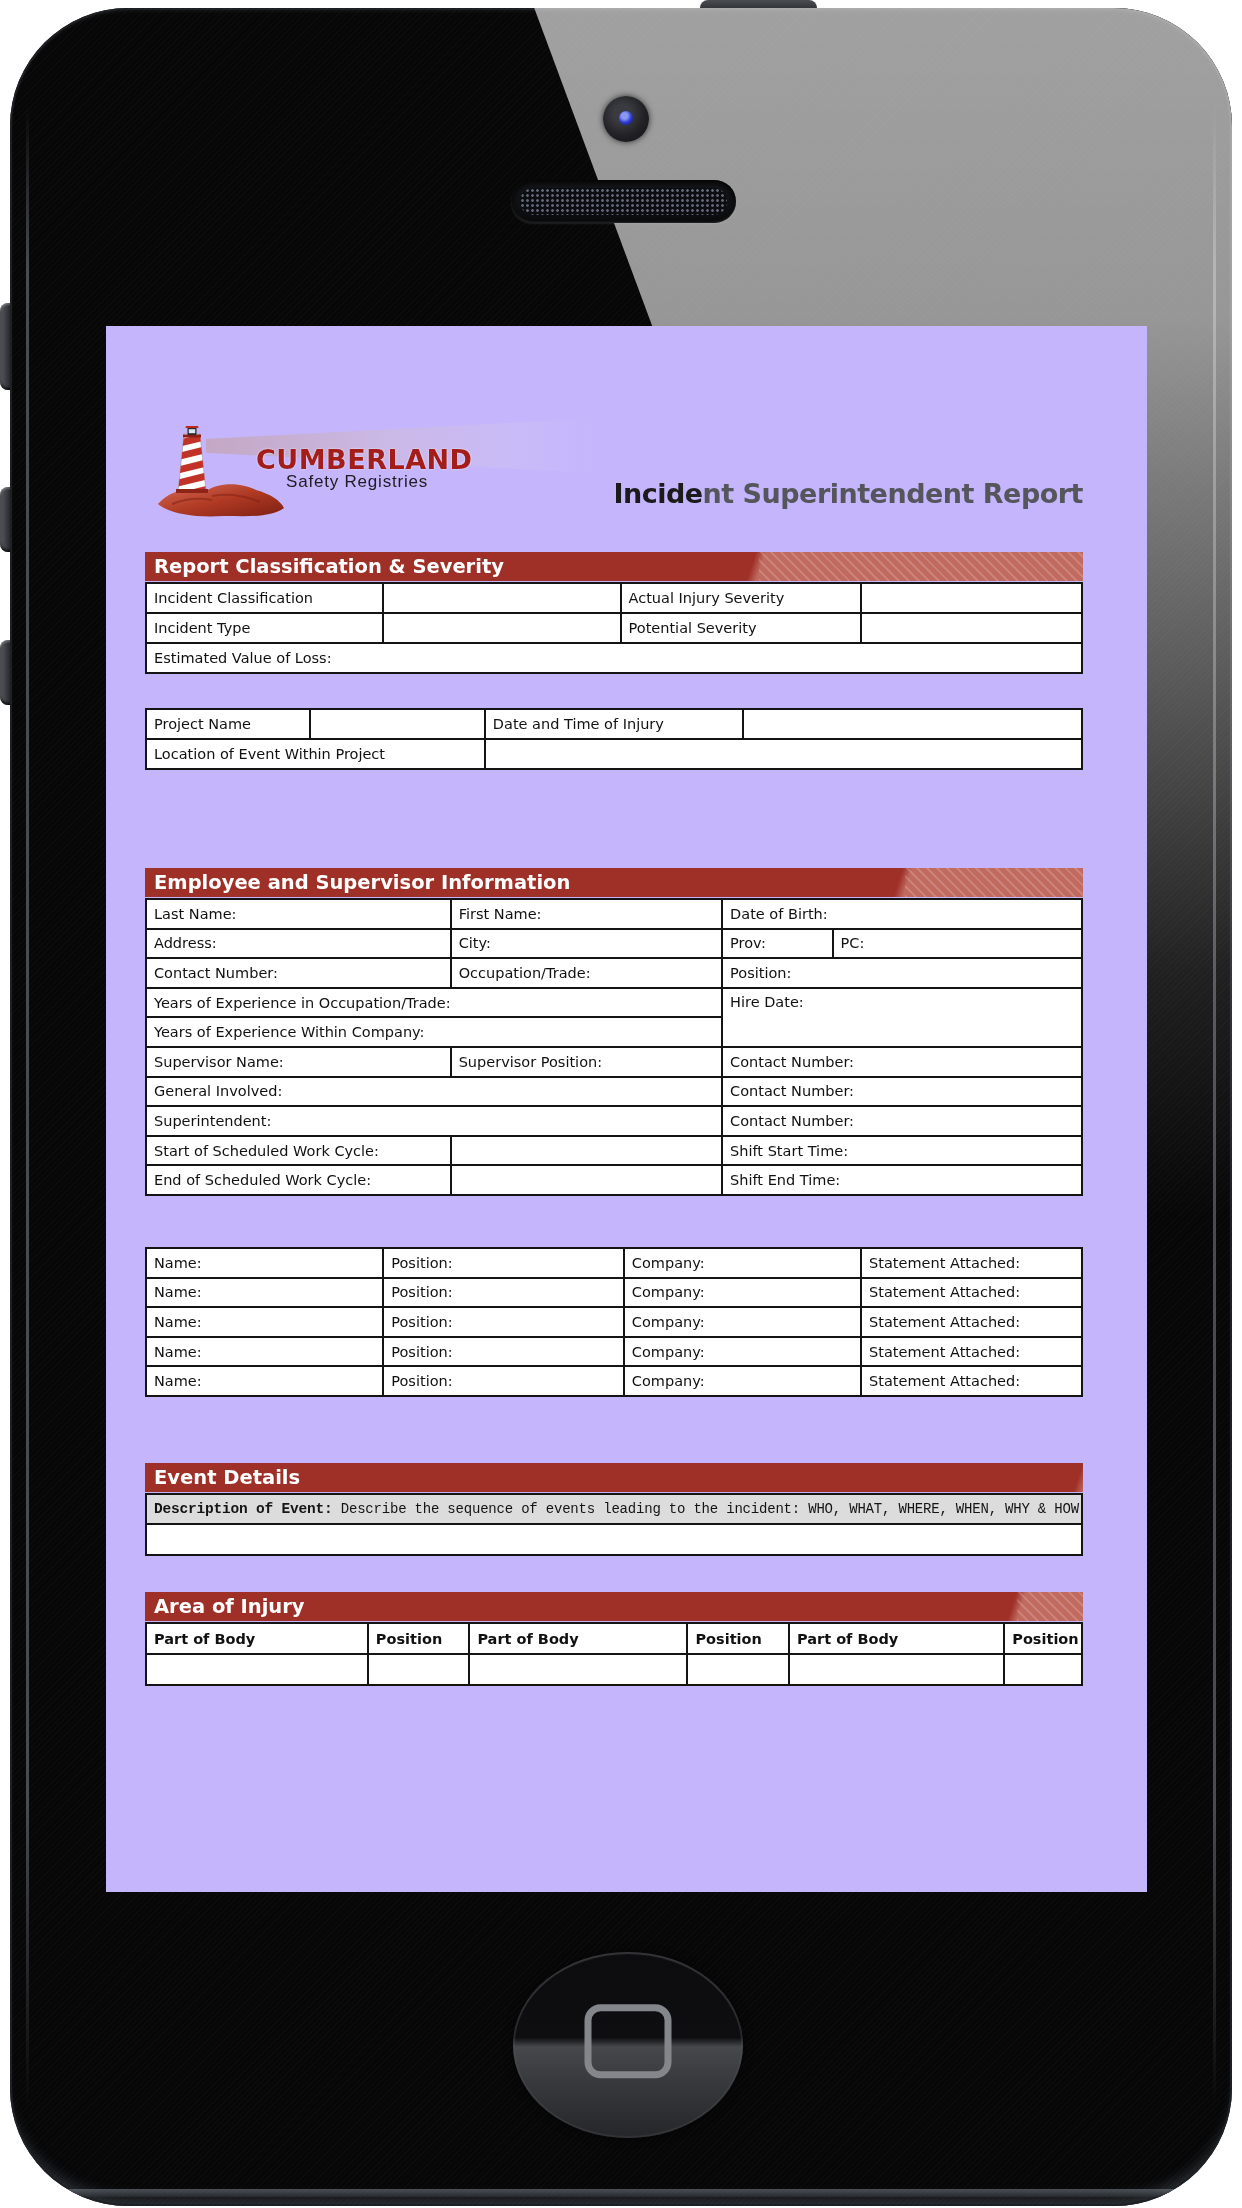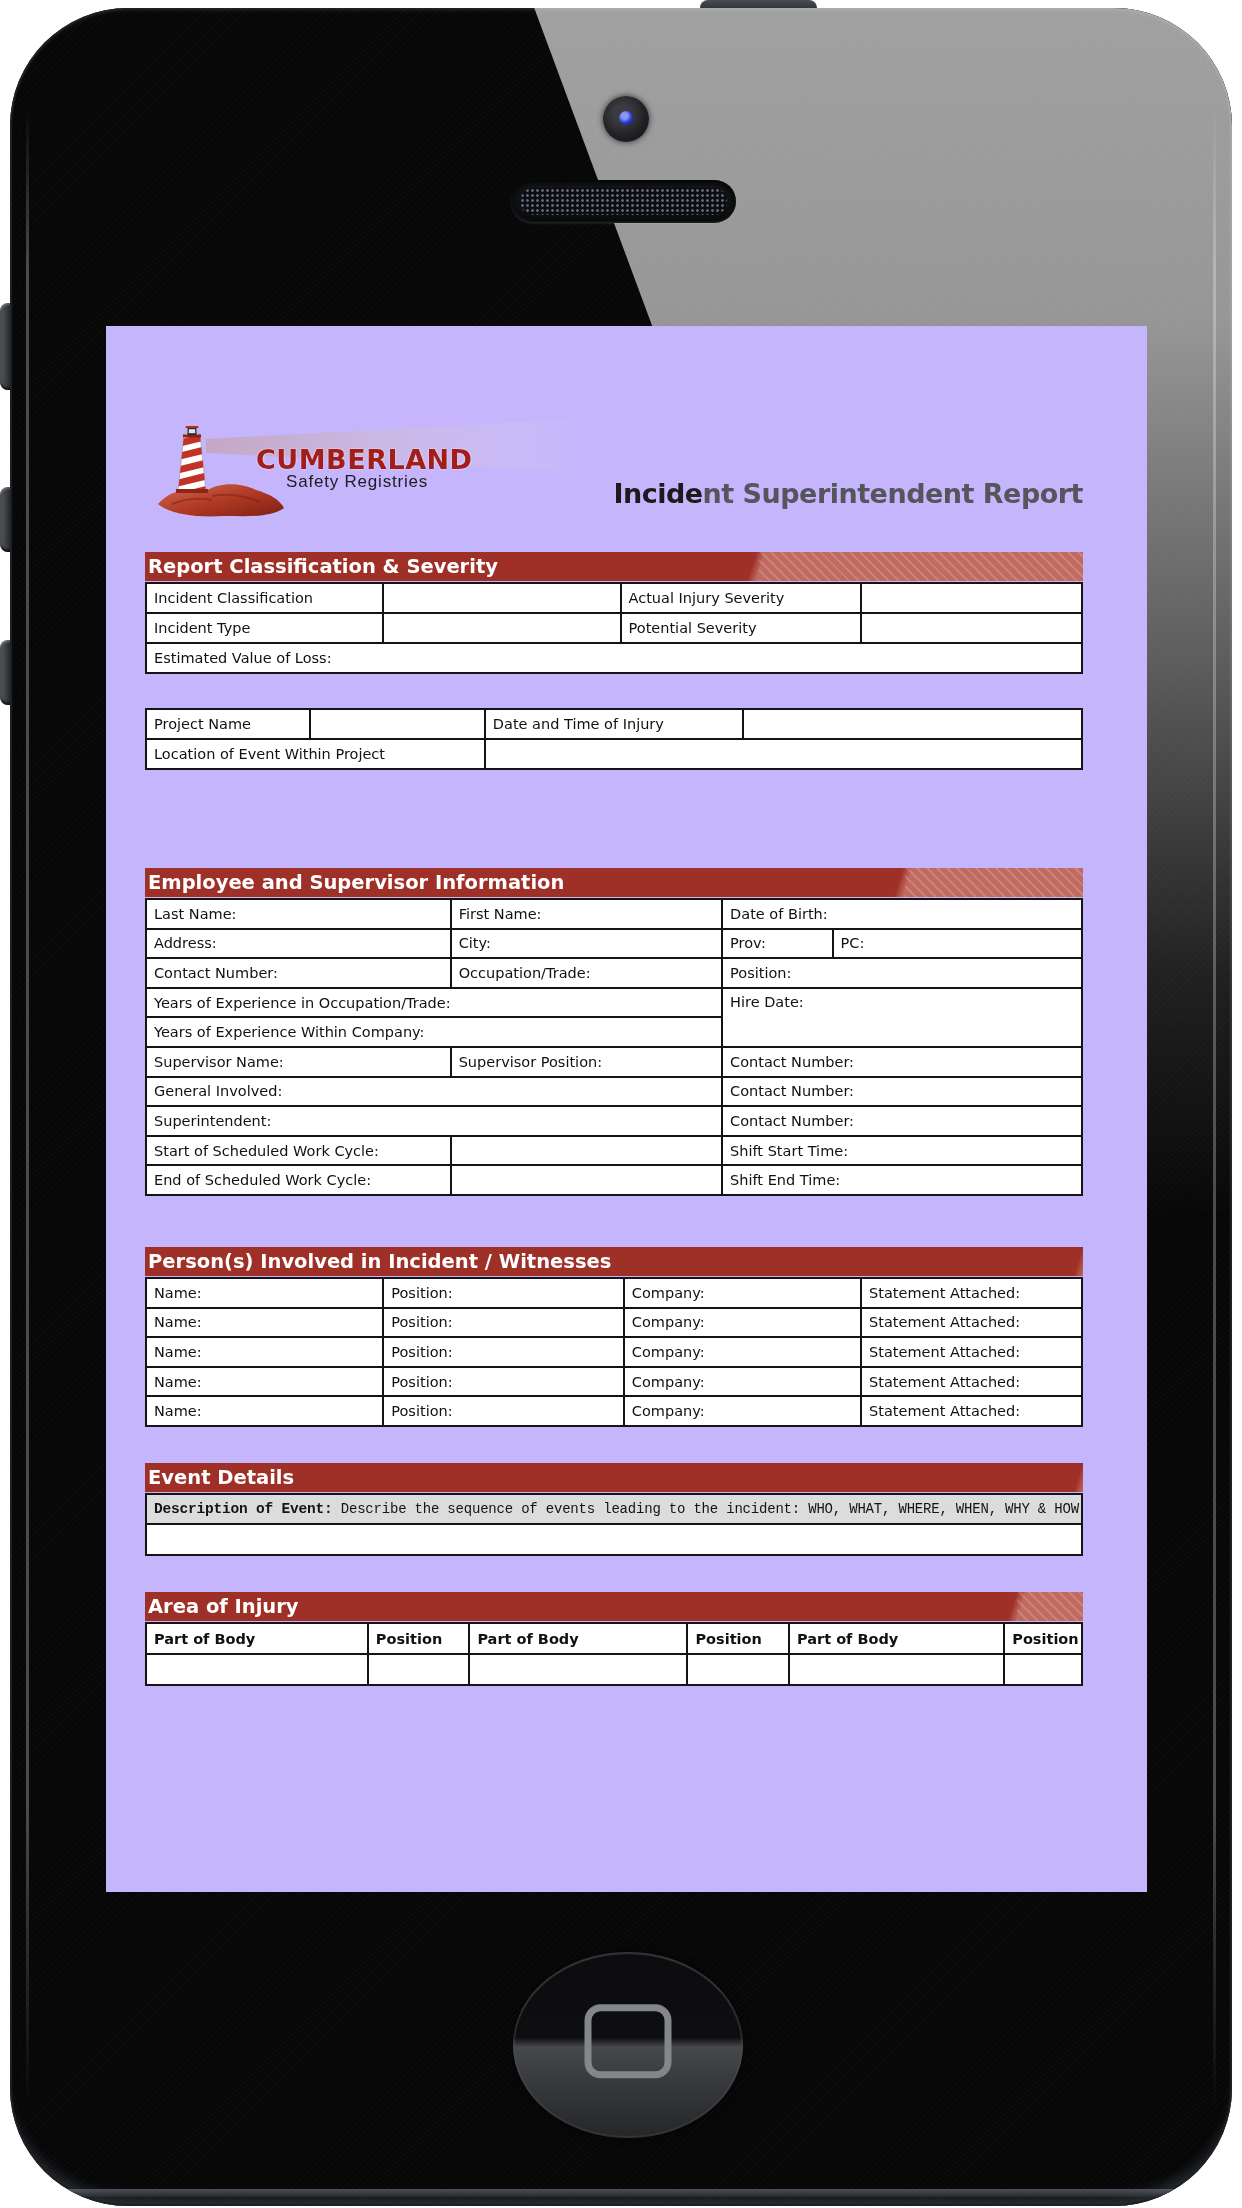--- a/index.html
+++ b/index.html
@@ -51,21 +51,21 @@
         background:linear-gradient(90deg,rgba(196,156,148,.55),rgba(214,190,184,.35) 45%,rgba(232,222,218,.15) 78%,rgba(255,255,255,0));}
   .logo-art{position:absolute;left:46px;top:100px;}
   .logo-name{position:absolute;left:150px;top:118px;font-family:"DejaVu Sans",sans-serif;font-weight:bold;
         font-size:27px;letter-spacing:.5px;color:#a31d1a;text-shadow:0 0 2px rgba(255,255,255,.9);}
   .logo-tag{position:absolute;left:180px;top:146px;font-size:17px;letter-spacing:.8px;color:#1d1d20;}
   .doc-title{position:absolute;top:152px;right:64px;font-family:"DejaVu Sans",sans-serif;font-weight:bold;
         font-size:27px;letter-spacing:-.5px;white-space:nowrap;}
   .doc-title .t1{color:#1b1b1b;} .doc-title .t2{color:#55555c;}
 
   .sec{position:absolute;left:39px;width:938px;}
-  .sec-bar{position:relative;height:29px;margin-bottom:1px;line-height:29px;padding-left:3px;
+  .sec-bar{position:relative;height:29px;margin-bottom:1px;line-height:29px;padding-left:9px;
         font-family:"DejaVu Sans",sans-serif;font-weight:bold;font-size:19.5px;color:#fff;
         background:linear-gradient(108deg,#9e3028 calc(var(--split) - 1%),#c06a60 var(--split));}
   .sec-bar::after{content:"";position:absolute;top:0;bottom:0;right:0;left:var(--split);
         background:repeating-linear-gradient(45deg,rgba(255,255,255,.16) 0 2px,transparent 2px 7px);}
   table.tbl{border-collapse:collapse;table-layout:fixed;width:938px;}
   table.tbl td{border:2px solid #141414;padding:0 0 0 7px;font-family:"DejaVu Sans",sans-serif;
         font-size:14.5px;color:#111;vertical-align:middle;overflow:hidden;white-space:nowrap;background:#fff;}
   .rh32 td{height:28px;} .rh316 td{height:27.6px;} .rh33 td{height:29px;}
   td.ghd{background:#d9d9d9;font-weight:bold;font-size:15.5px;}
   .desc-row{box-sizing:border-box;border:2px solid #141414;background:#dcdcdc;height:32px;line-height:28px;
@@ -234,21 +234,20 @@
           <tr>
             <td>End of Scheduled Work Cycle:</td>
             <td class="val"></td>
             <td colspan="2">Shift End Time:</td>
           </tr>
         </tbody>
           </table>
       </section>
 
       <section class="sec" style="top:921px">
-        <div class="sec-bar" style="--split:100%"><span>Person(s) Involved in Incident / Witnesses</span></div>
         <table class="tbl rh316">
           <colgroup>
               <col style="width:25.35%">
               <col style="width:25.7%">
               <col style="width:25.35%">
               <col>
             </colgroup>
           <tbody>
               <tr>
             <td>Name:</td>

